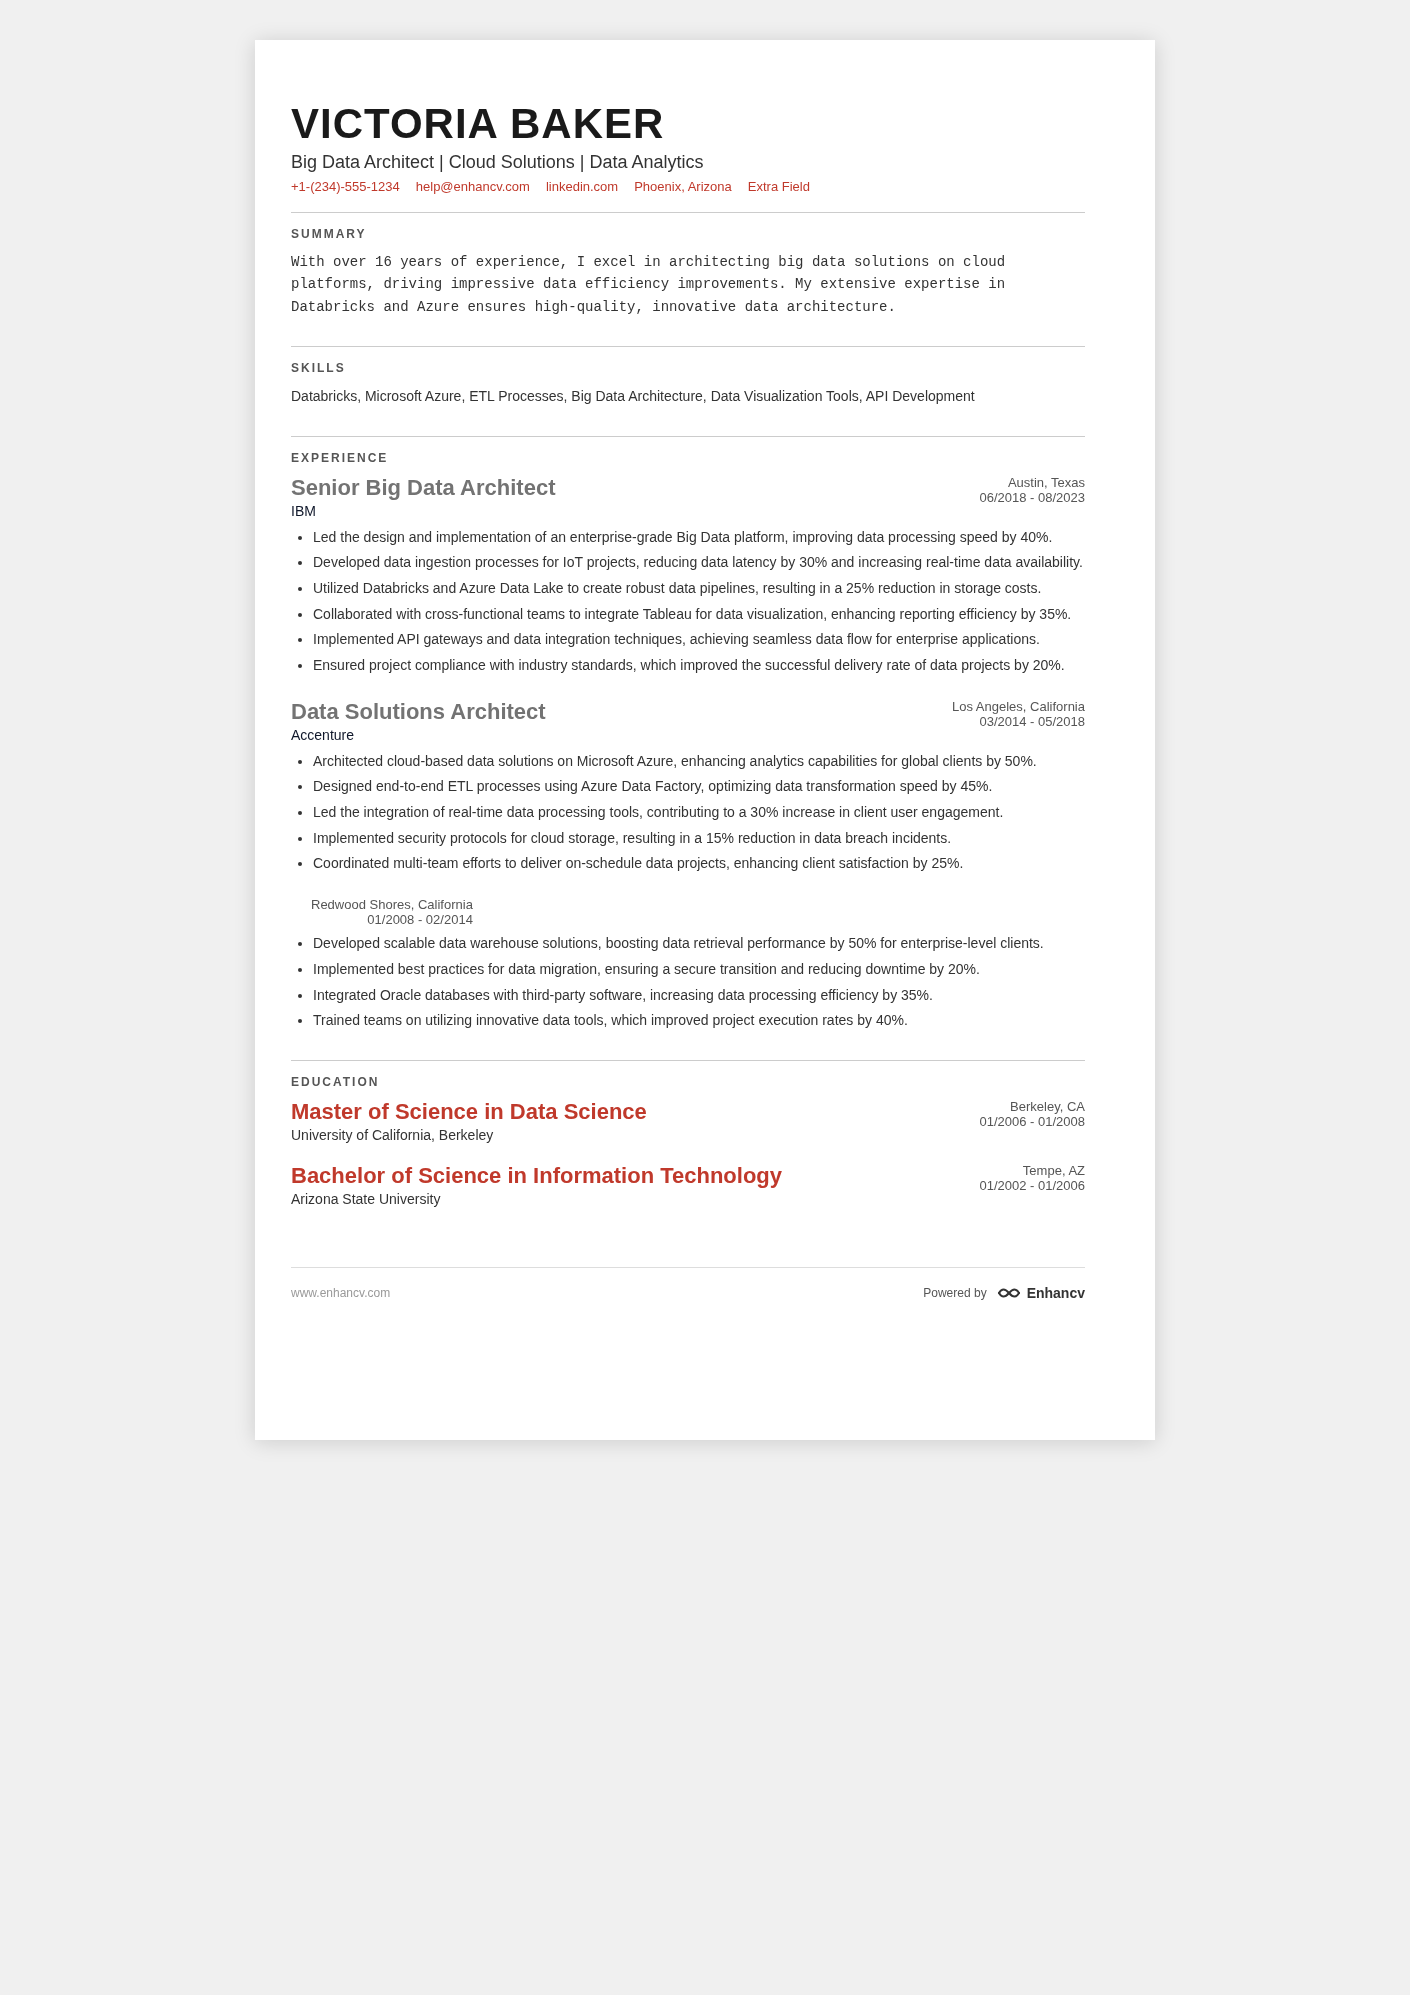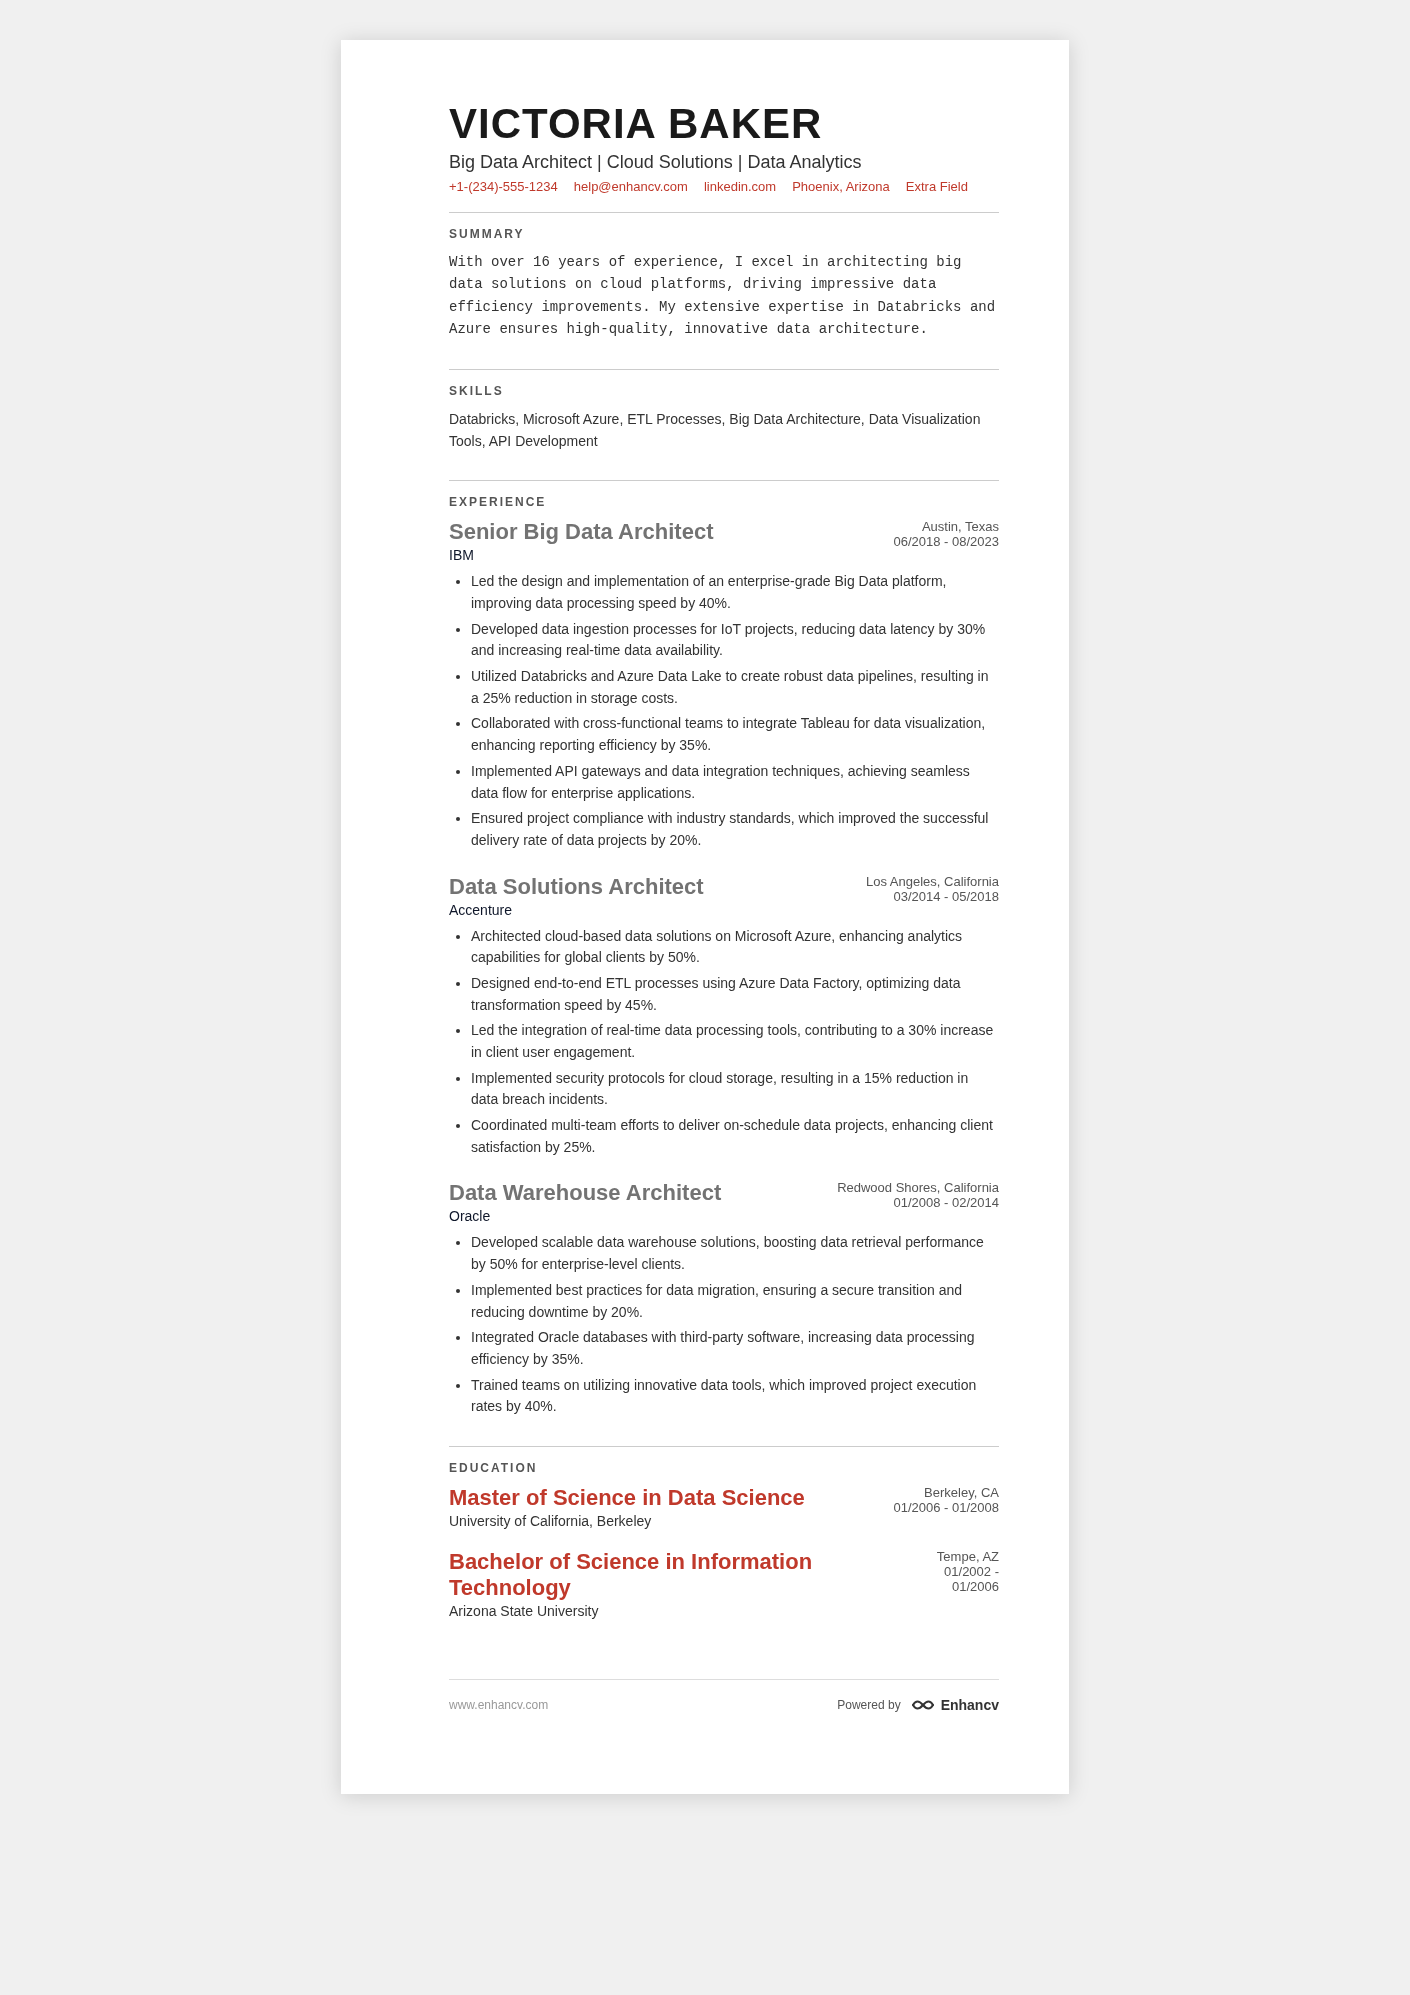--- a/index.html
+++ b/index.html
@@ -7,23 +7,23 @@
       font-family: Georgia, 'Times New Roman', serif;
       background: #f0f0f0;
       display: flex;
       justify-content: center;
       align-items: flex-start;
       min-height: 100vh;
       padding: 40px 20px;
     }
     .page {
       background: #ffffff;
-      width: 728px;
+      width: 900px;
       min-height: 1400px;
-      padding: 60px 70px 80px 108px;
+      padding: 60px 70px 80px 36px;
       box-shadow: 0 2px 20px rgba(0,0,0,0.15);
       position: relative;
     }
     .header-name {
       font-size: 42px;
       font-weight: 900;
       font-family: Arial, sans-serif;
       color: #1a1a1a;
       letter-spacing: 1px;
       margin-bottom: 4px;
@@ -263,24 +263,20 @@
         <li>Architected cloud-based data solutions on Microsoft Azure, enhancing analytics capabilities for global clients by 50%.</li>
         <li>Designed end-to-end ETL processes using Azure Data Factory, optimizing data transformation speed by 45%.</li>
         <li>Led the integration of real-time data processing tools, contributing to a 30% increase in client user engagement.</li>
         <li>Implemented security protocols for cloud storage, resulting in a 15% reduction in data breach incidents.</li>
         <li>Coordinated multi-team efforts to deliver on-schedule data projects, enhancing client satisfaction by 25%.</li>
       </ul>
     </div>
 
     <div class="exp-entry">
       <div class="exp-header">
-        <div>
-          <div class="exp-title">Data Warehouse Architect</div>
-          <div class="exp-company">Oracle</div>
-        </div>
         <div class="exp-right">
           <div class="exp-location">Redwood Shores, California</div>
           <div class="exp-date">01/2008 - 02/2014</div>
         </div>
       </div>
       <ul class="exp-bullets">
         <li>Developed scalable data warehouse solutions, boosting data retrieval performance by 50% for enterprise-level clients.</li>
         <li>Implemented best practices for data migration, ensuring a secure transition and reducing downtime by 20%.</li>
         <li>Integrated Oracle databases with third-party software, increasing data processing efficiency by 35%.</li>
         <li>Trained teams on utilizing innovative data tools, which improved project execution rates by 40%.</li>

